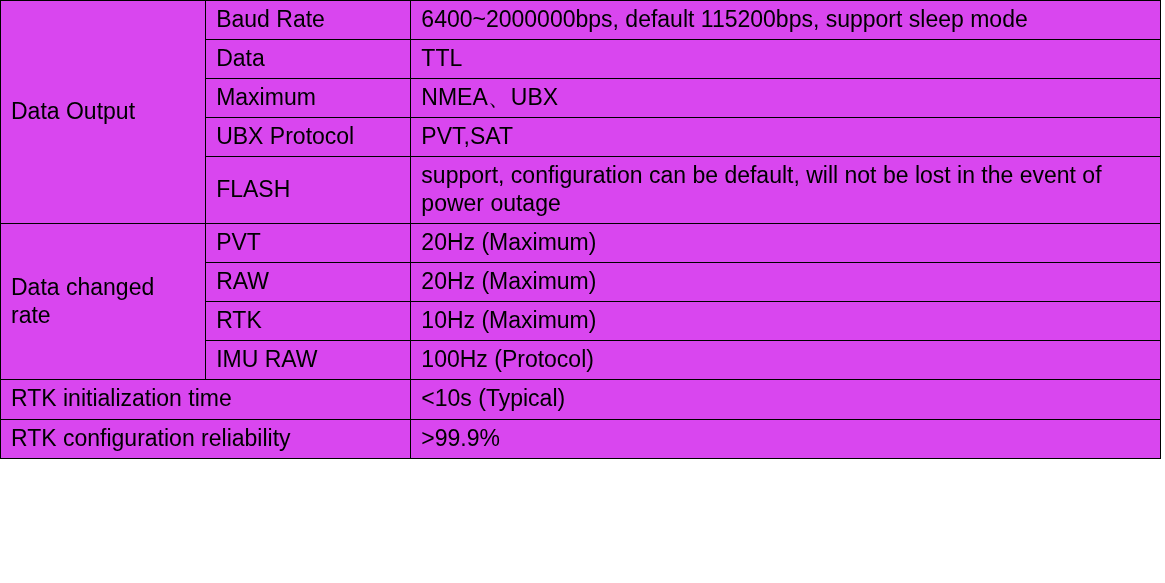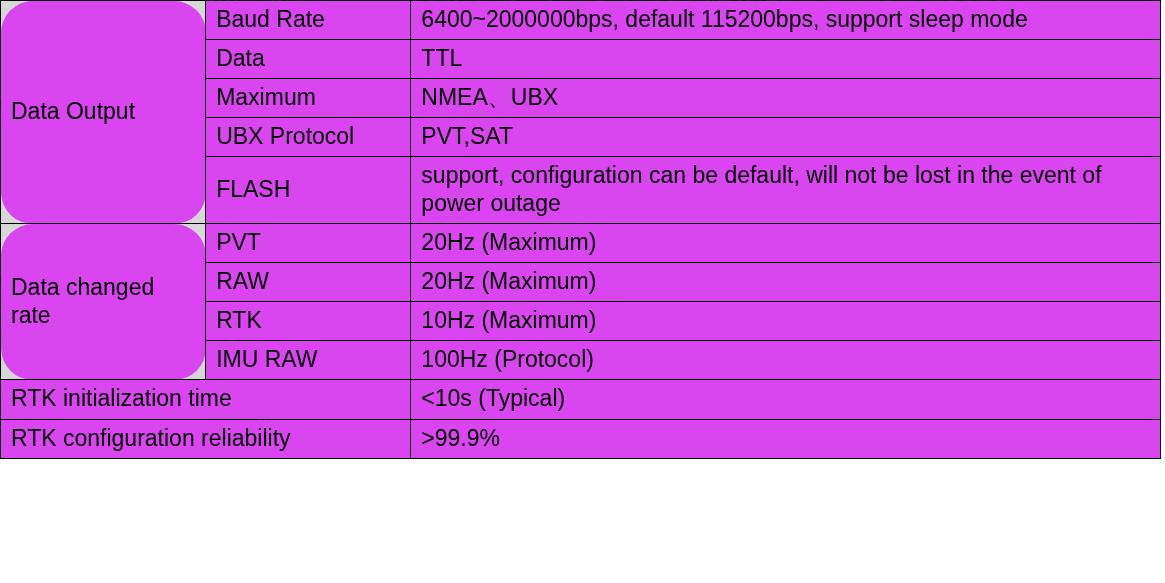--- a/index.html
+++ b/index.html
@@ -25,21 +25,20 @@
     padding: 4px 22px 6px 10px;
     font-size: 23px;
     line-height: 1.22;
     color: #000000;
     vertical-align: middle;
     background: #d946ef;
     font-family: Liberation Sans, sans-serif;
   }
   td.group-cell {
     vertical-align: middle;
-    border-radius: 32px;
   }
   .col-group { width: 205px; }
   .col-sub   { width: 205px; }
   .col-val   { width: 749px; }
   .wide-label { }
   .val-multiline {
     line-height: 1.25;
   }
 </style>
 </head>

